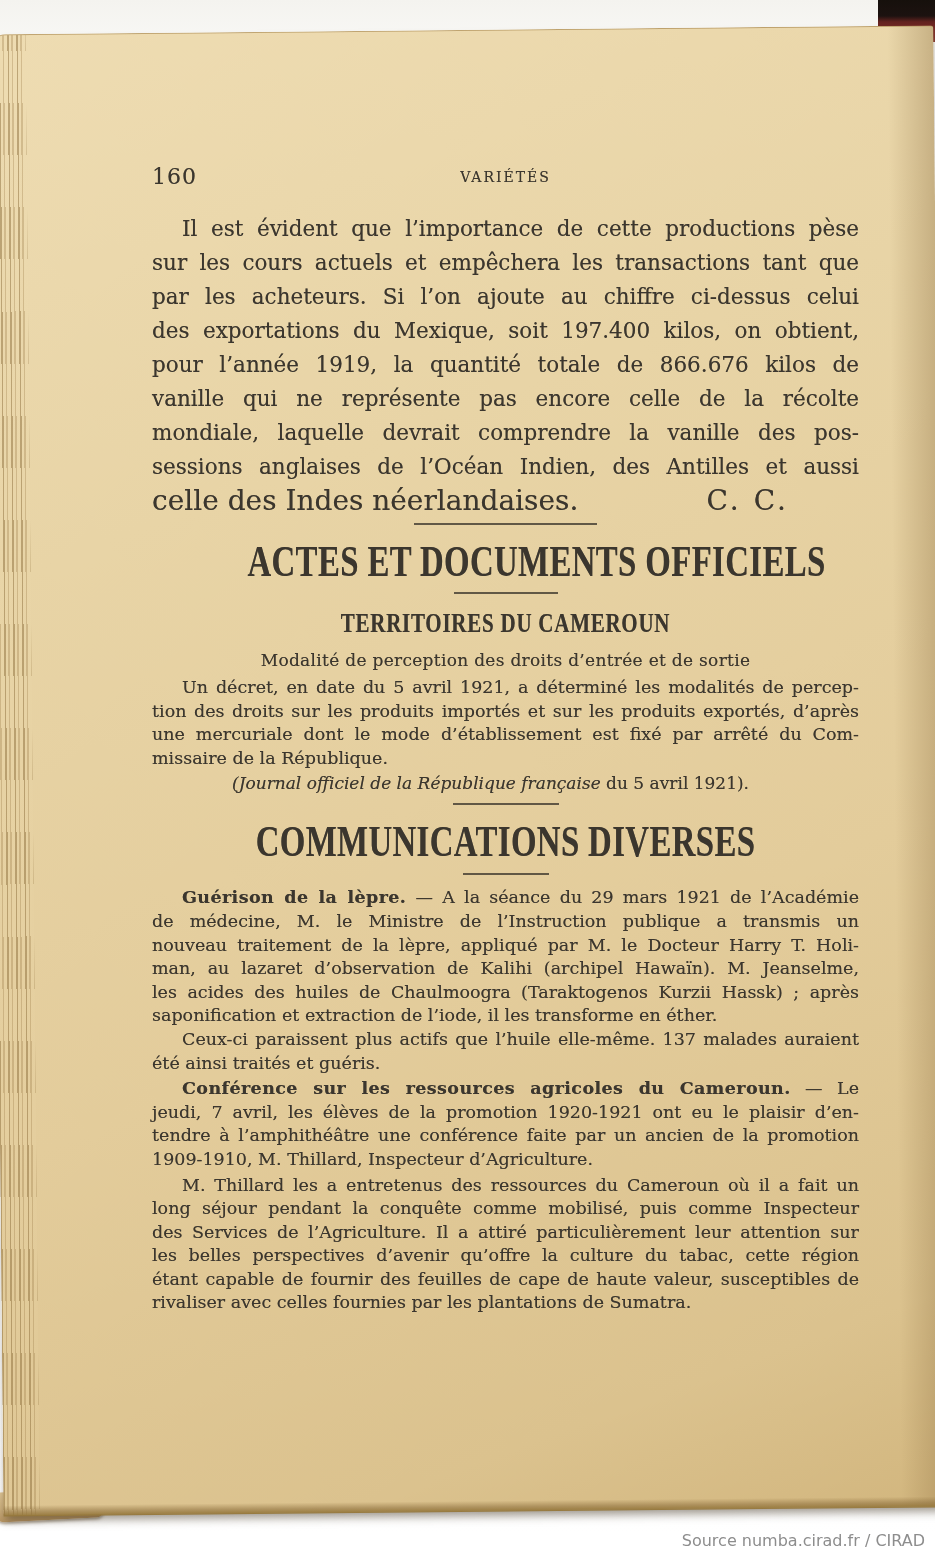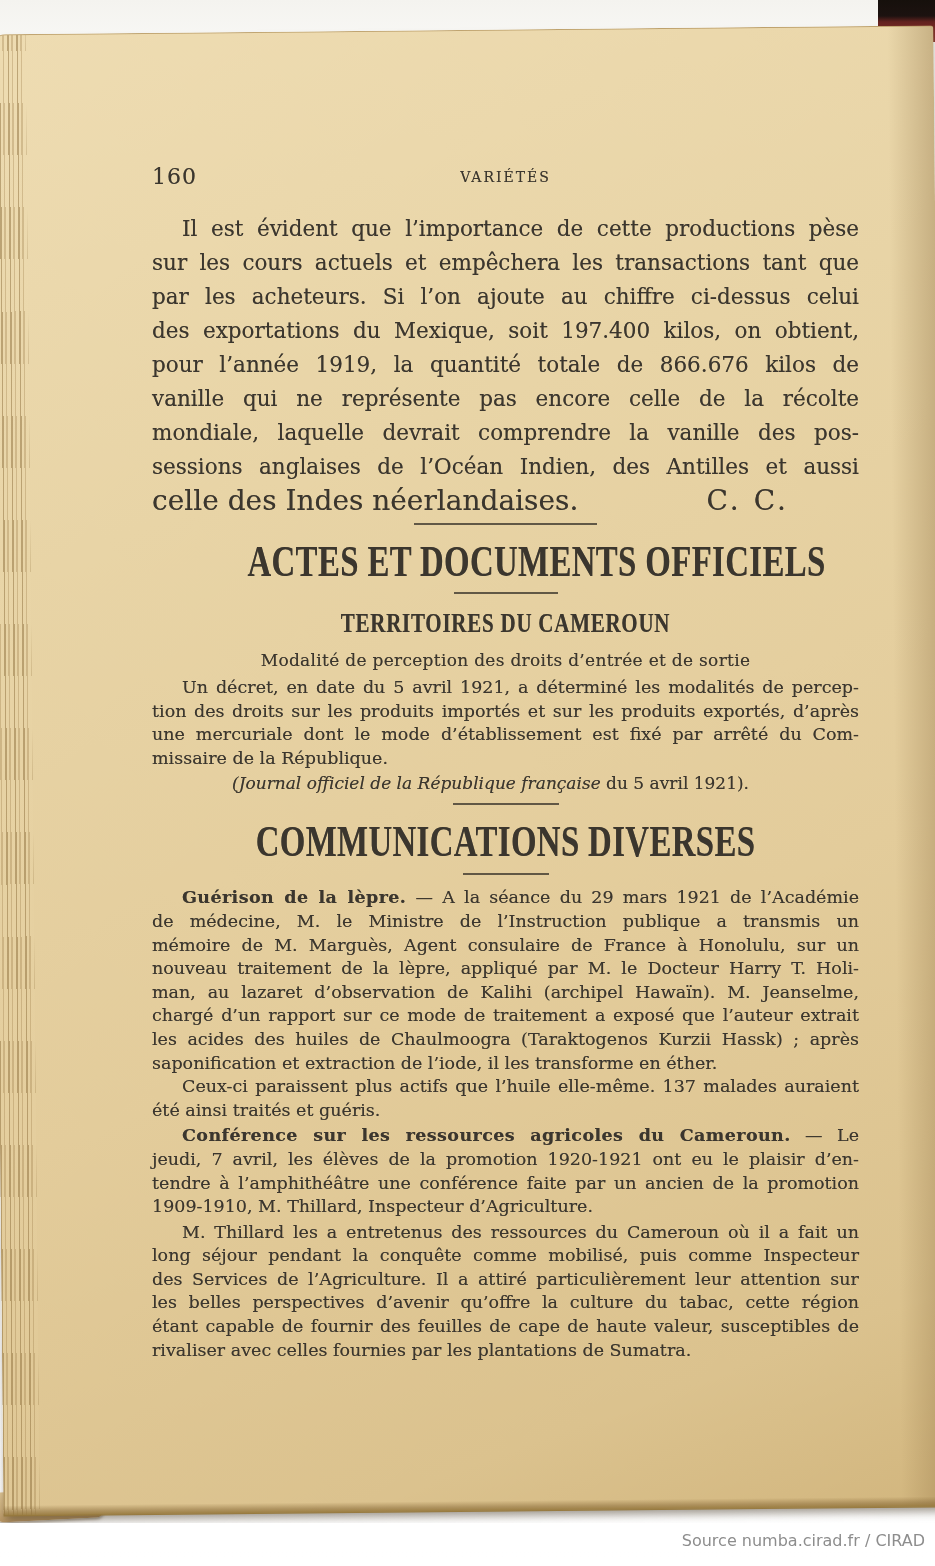--- a/index.html
+++ b/index.html
@@ -93,22 +93,22 @@
     margin:11px 0 0;text-align:center;
     font-size:17px;line-height:22px;font-weight:400;letter-spacing:.3px;
   }
   .para-small{margin:5px 0 0;font-size:17.5px;line-height:23.6px;}
   .para-small b{letter-spacing:.4px;}
   .mt-lepre{margin-top:11px;}
   .mt2{margin-top:2px;}
   .mt0{margin-top:0;}
   .citation{margin:1px 0 0 80px;font-size:17px;line-height:24px;}
   .source-bar{
-    position:absolute;left:0;right:0;bottom:16px;height:27px;z-index:4;
-    background:#ffffff;display:flex;align-items:flex-end;justify-content:flex-end;
+    position:absolute;left:0;right:0;bottom:8px;height:27px;z-index:4;
+    background:#ffffff;display:flex;align-items:flex-start;justify-content:flex-end;
     padding-right:10px;box-sizing:border-box;
     font-family:"DejaVu Sans","Liberation Sans",sans-serif;
     font-size:16px;color:var(--source_text,#8d8d8d);
   }
 </style>
 </head>
 <body>
 
 <div class="stage">
 
@@ -160,24 +160,22 @@
     <div class="citation"><i>(Journal officiel de la République française</i><span> du 5 avril 1921).</span></div>
 
     <hr class="rule rule-3">
 
     <h1 class="h-display">COMMUNICATIONS DIVERSES</h1>
     <hr class="rule rule-4">
 
     <div class="para-small ind mt-lepre">
         <div class="tl"><b>Guérison de la lèpre.</b> — A la séance du 29 mars 1921 de l’Académie</div>
         <div class="tl">de médecine, M. le Ministre de l’Instruction publique a transmis un</div>
-        <div class="tl">mémoire de M. Marguès, Agent consulaire de France à Honolulu, sur un</div>
         <div class="tl">nouveau traitement de la lèpre, appliqué par M. le Docteur Harry T. Holi-</div>
         <div class="tl">man, au lazaret d’observation de Kalihi (archipel Hawaïn). M. Jeanselme,</div>
-        <div class="tl">chargé d’un rapport sur ce mode de traitement a exposé que l’auteur extrait</div>
         <div class="tl">les acides des huiles de Chaulmoogra (Taraktogenos Kurzii Hassk) ; après</div>
         <div class="tl tl-last">saponification et extraction de l’iode, il les transforme en éther.</div>
       </div>
 
     <div class="para-small ind mt0">
         <div class="tl">Ceux-ci paraissent plus actifs que l’huile elle-même. 137 malades auraient</div>
         <div class="tl tl-last">été ainsi traités et guéris.</div>
       </div>
 
     <div class="para-small ind mt2">

